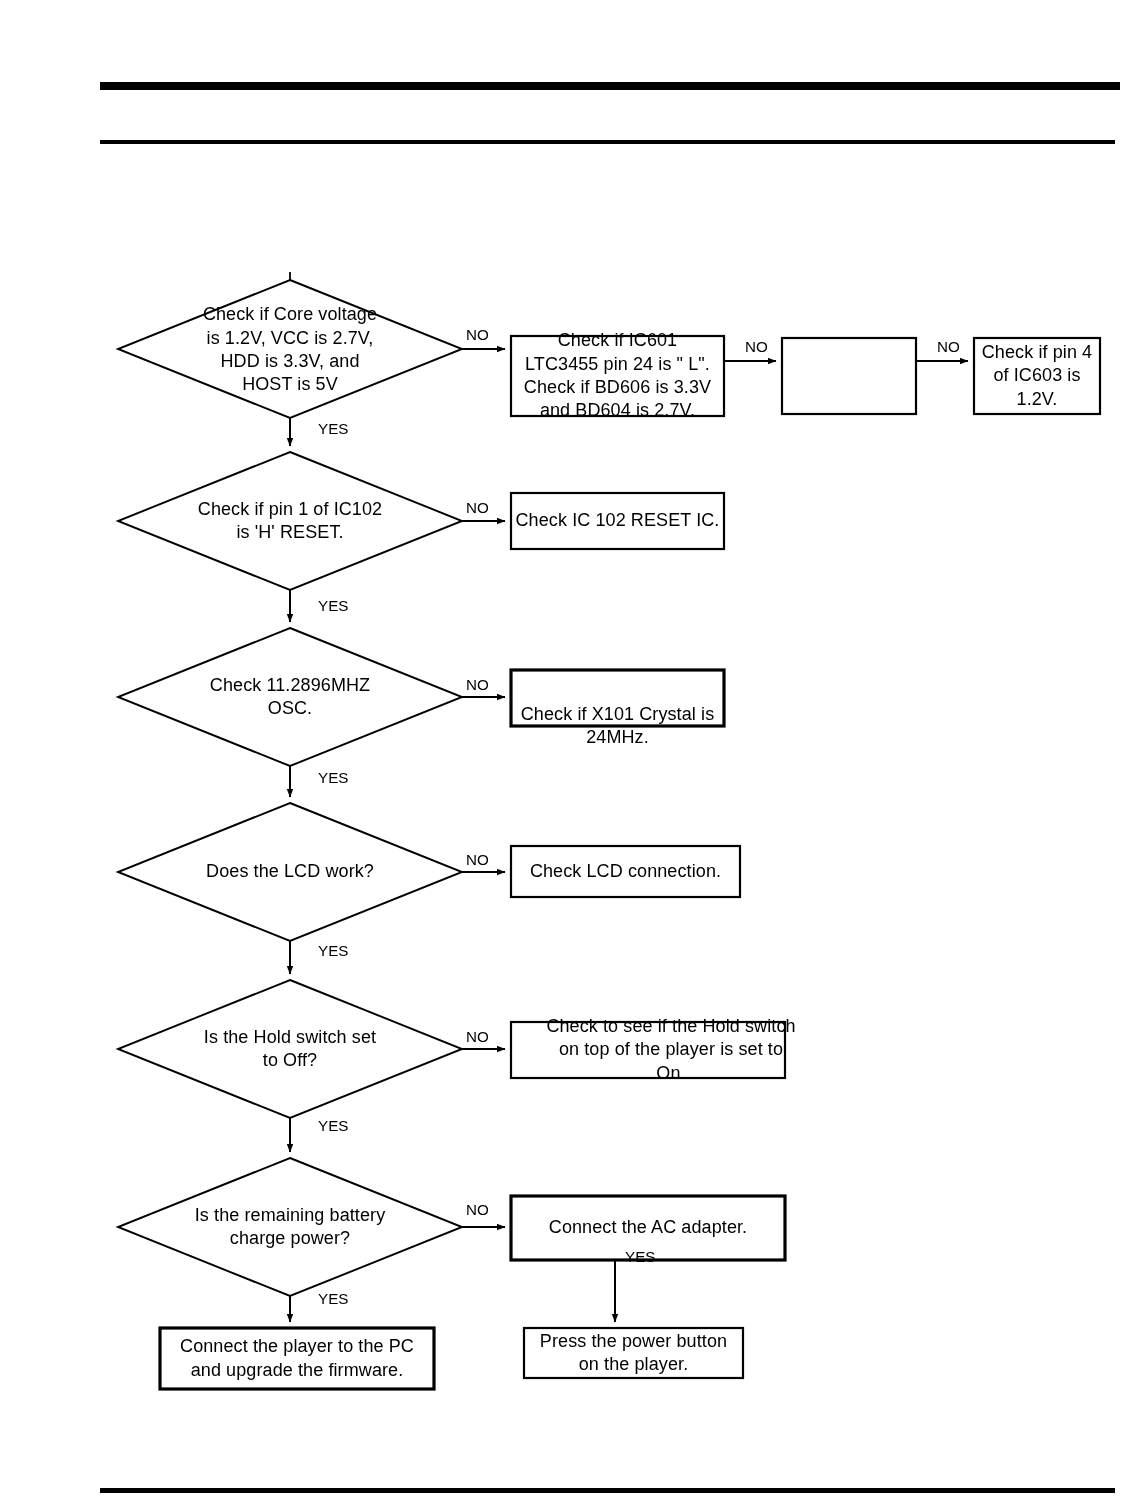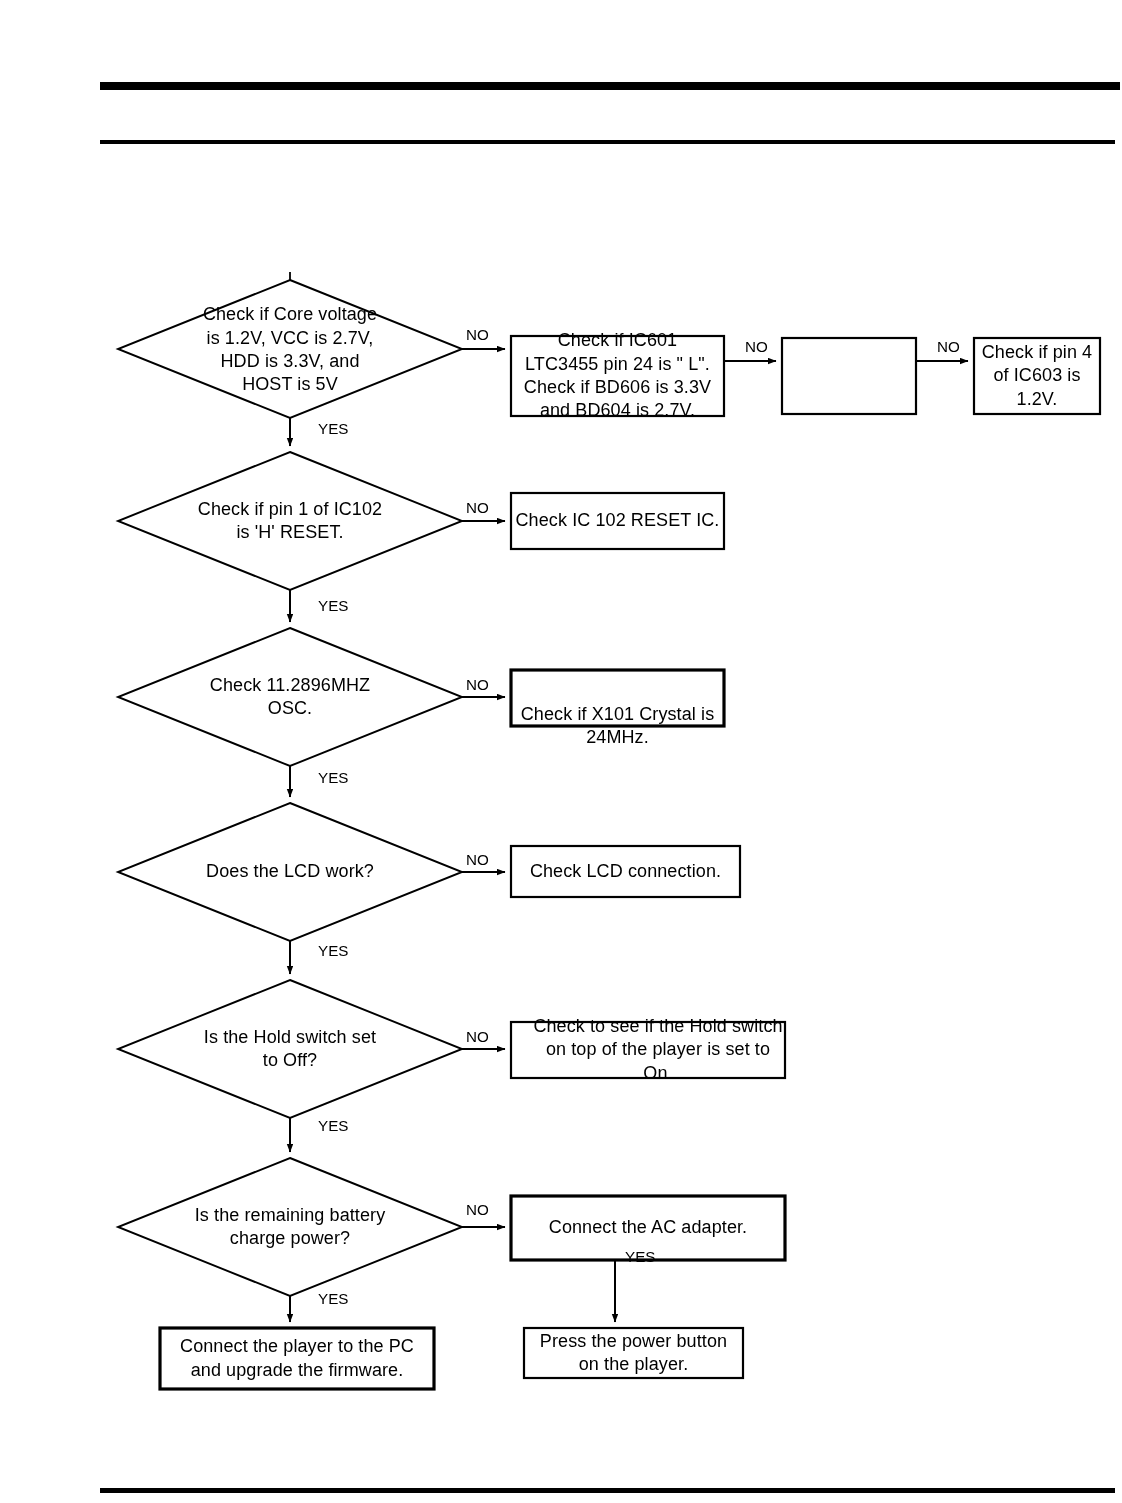--- a/index.html
+++ b/index.html
@@ -165,21 +165,21 @@
 
 
   <div class="node-text" style="left:978px; top:340px; width:118px; height:72px; padding:0 3px;">Check if pin 4 of IC603 is 1.2V.</div>
 
   <div class="node-text" style="left:515px; top:495px; width:205px; height:52px;">Check IC 102 RESET IC.</div>
 
   <div class="node-text" style="left:518px; top:700px; width:199px; height:52px;">Check if X101 Crystal is 24MHz.</div>
 
   <div class="node-text" style="left:515px; top:848px; width:221px; height:47px;">Check LCD connection.</div>
 
-  <div class="node-text" style="left:525px; top:1024px; width:266px; height:52px; padding:0 4px;">Check to see if the Hold switch on top of the player is set to On.</div>
+  <div class="node-text" style="left:538px; top:1024px; width:266px; height:52px; padding:0 4px;">Check to see if the Hold switch on top of the player is set to On.</div>
 
   <div class="node-text" style="left:518px; top:1198px; width:260px; height:60px;">Connect the AC adapter.</div>
 
   <div class="node-text" style="left:528px; top:1330px; width:211px; height:46px; padding:0 3px;">Press the power button on the player.</div>
 
   <div class="node-text" style="left:166px; top:1330px; width:262px; height:57px; padding:0 4px;">Connect the player to the PC and upgrade the firmware.</div>
 
   <div class="edge-label" style="left:466px;  top:327px;">NO</div>
   <div class="edge-label" style="left:745px;  top:339px;">NO</div>
   <div class="edge-label" style="left:937px;  top:339px;">NO</div>

